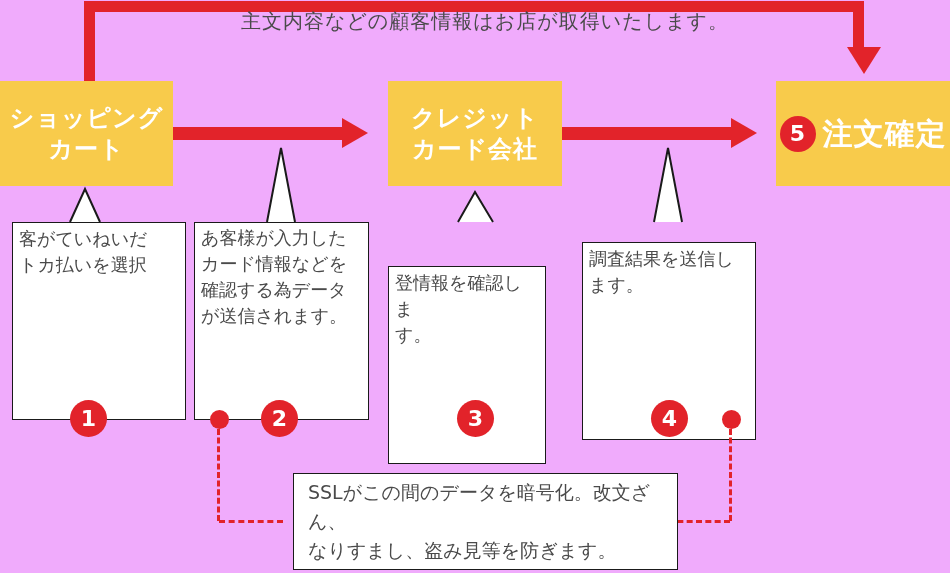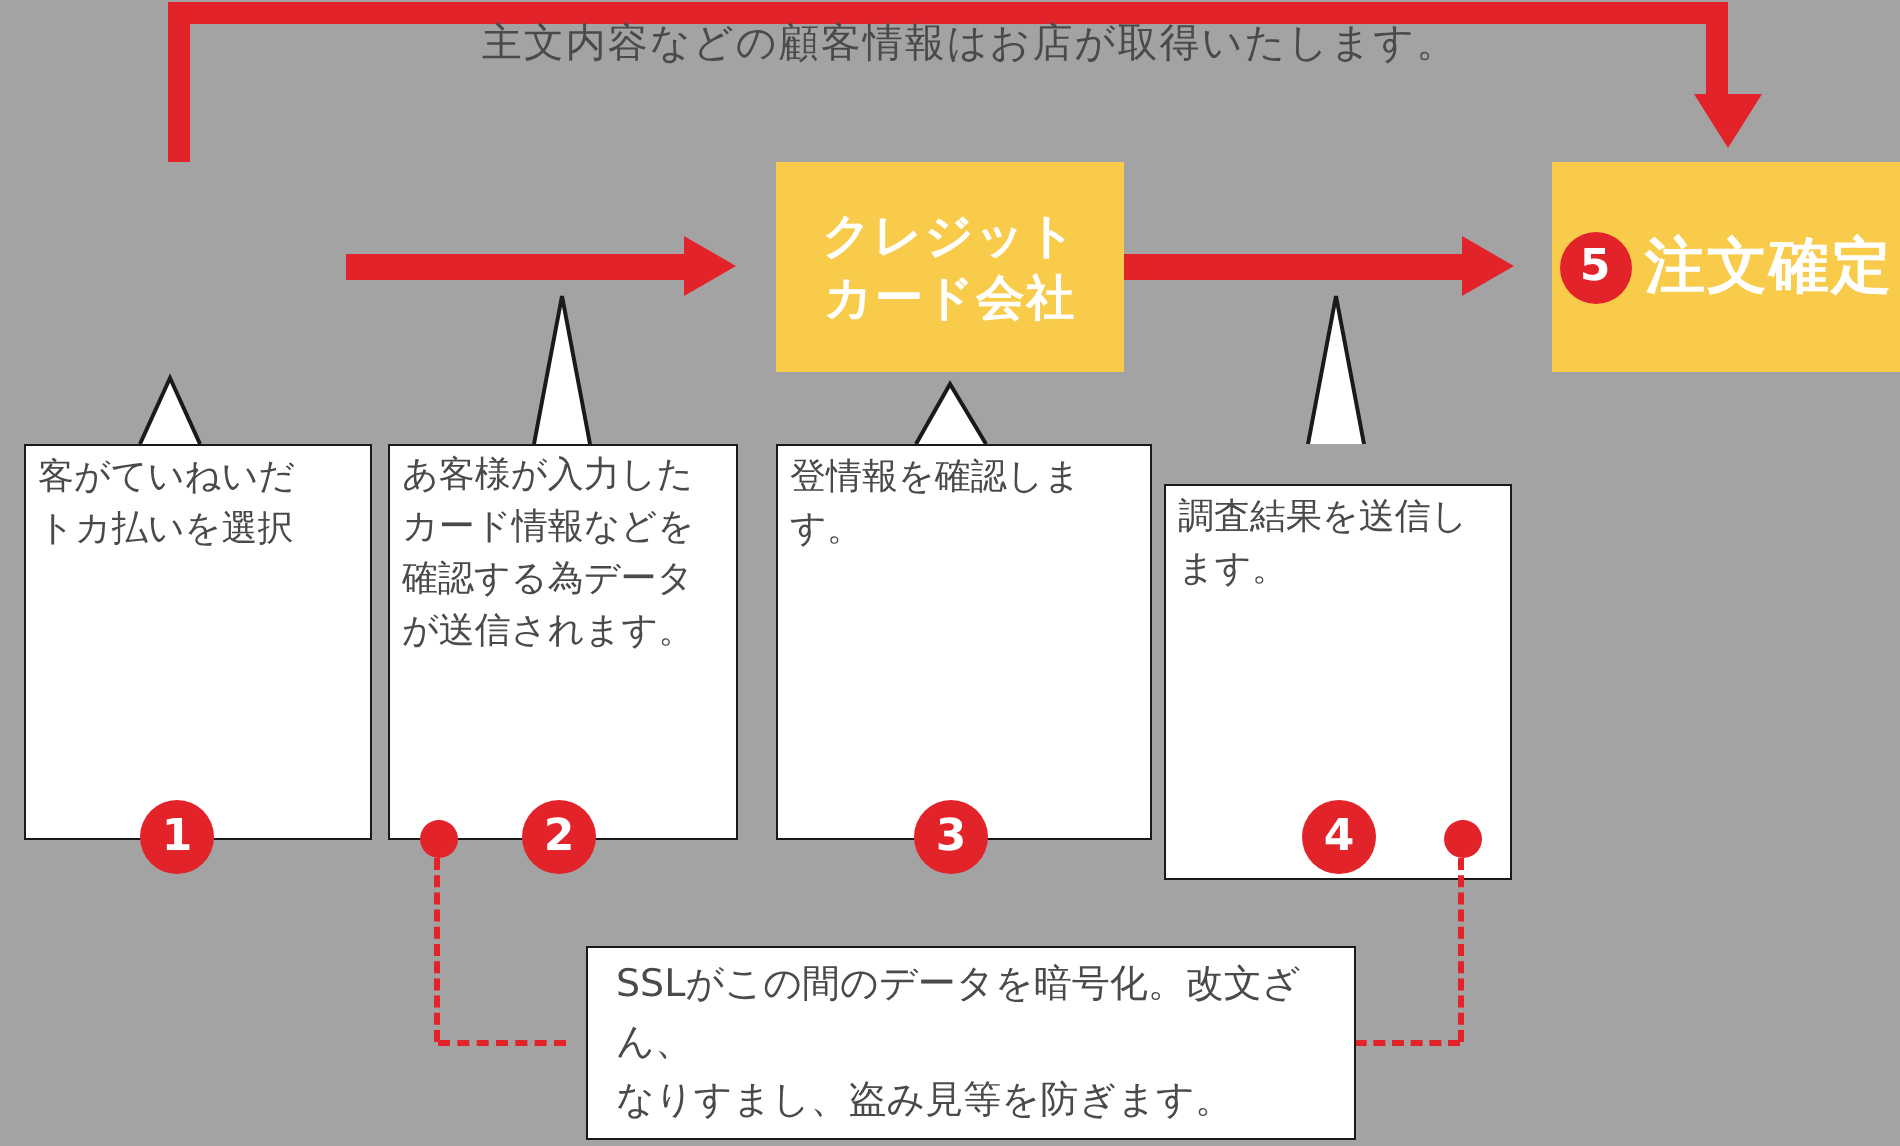--- a/index.html
+++ b/index.html
@@ -1,17 +1,17 @@
 <!DOCTYPE html>
 <html style="--accent_yellow: #F8CB4B; --accent_red: #E2232A; --text_gray: #4A4A4A;"><head>
 <meta charset="utf-8">
 <style>
   html,body{margin:0;padding:0;background:#fff;}
   body{font-family:"DejaVu Sans","Liberation Sans",sans-serif;}
-  #canvas{position:relative;width:950px;height:573px;background:#a3a3a3;overflow:hidden;}
+  #canvas{position:relative;width:950px;height:573px;background:#f0abfc;overflow:hidden;}
   .abs{position:absolute;}
   .redfill{background:var(--accent_red,#E2232A);}
 
   
   .banner{left:20px;right:0;top:8px;text-align:center;
           font-size:20px;color:var(--text_gray,#4A4A4A);letter-spacing:1px;}
 
   
   .stage{top:81px;height:105px;background:var(--accent_yellow,#F8CB4B);
          display:flex;align-items:center;justify-content:center;}
@@ -57,20 +57,24 @@
 
 <div id="canvas">
 
   <div class="abs redfill" style="left:84px;top:1px;width:780px;height:11px;"></div>
   <div class="abs redfill" style="left:84px;top:1px;width:11px;height:80px;"></div>
   <div class="abs redfill" style="left:853px;top:11px;width:11px;height:36px;"></div>
   <div class="abs head-down" style="left:847px;top:47px;"></div>
 
   <div class="abs banner">主文内容などの顧客情報はお店が取得いたします。</div>
 
+  <div class="abs stage" style="left:0;width:173px;">
+    <div class="stage-label">ショッピング
+カート</div>
+  </div>
   <div class="abs stage" style="left:388px;width:174px;justify-content:center;">
     <div class="stage-label">クレジット
 カード会社</div>
   </div>
   <div class="abs stage" style="left:776px;width:174px;">
     <div class="stage3-inner">
       <div class="badge badge5">5</div>
       <div class="stage-label stage3-label">注文確定</div>
     </div>
   </div>
@@ -97,21 +101,21 @@
   <div class="abs callout" style="left:12px;width:174px;">
     <div class="callout-text">客がていねいだ
 トカ払いを選択</div>
   </div>
   <div class="abs callout" style="left:194px;width:175px;font-family:Liberation Mono, monospace;">
     <div class="callout-text">あ客様が入力した
 カード情報などを
 確認する為データ
 が送信されます。</div>
   </div>
-  <div class="abs callout" style="left:388px;width:188px;">
+  <div class="abs callout" style="left:388px;width:158px;margin-top:44px;">
     <div class="callout-text">登情報を確認しま
 す。</div>
   </div>
   <div class="abs callout" style="left:582px;width:174px;margin-top:20px;">
     <div class="callout-text">調査結果を送信し
 ます。</div>
   </div>
 
   <div class="abs badge" style="left:70px;top:400px;">1</div>
   <div class="abs badge" style="left:261px;top:400px;">2</div>

